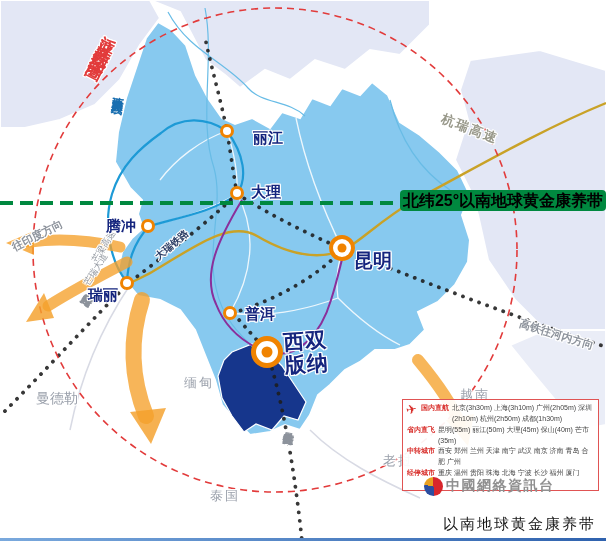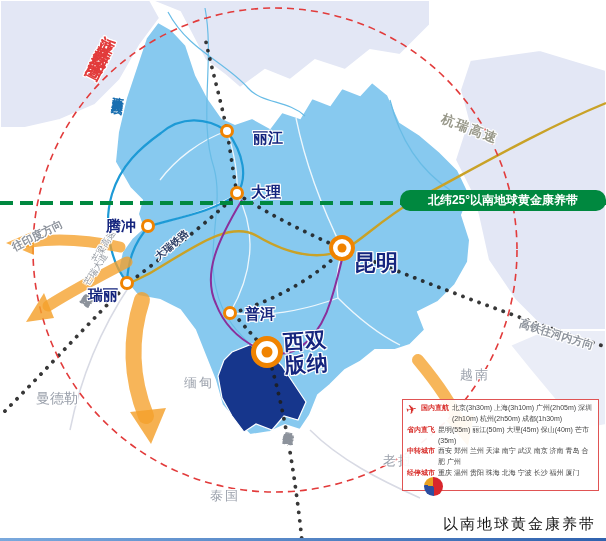--- a/index.html
+++ b/index.html
@@ -9,21 +9,21 @@
   .lbl{position:absolute;white-space:nowrap;pointer-events:auto;}
   .halo{text-shadow:1px 0 0 #fff,-1px 0 0 #fff,0 1px 0 #fff,0 -1px 0 #fff,
         1px 1px 0 #fff,-1px -1px 0 #fff,1px -1px 0 #fff,-1px 1px 0 #fff;}
   .city{color:#15257e;font-weight:bold;font-size:15px;}
   .vtext{writing-mode:vertical-rl;text-orientation:upright;}
   .dir{color:#8d939c;font-size:11px;font-weight:bold;}
   .country{color:#9aa0ab;font-size:13px;letter-spacing:2px;}
   .circle-label{color:#e23b3b;font-size:17px;font-weight:bold;letter-spacing:5px;transform-origin:50% 0;}
   .loop-label{color:#1a6fb0;font-size:11.5px;font-weight:bold;letter-spacing:1px;transform-origin:50% 0;}
   .belt-pill{position:absolute;left:400px;top:190px;width:206px;height:21px;line-height:21px;
-             background:#00883f;color:#ffffff;font-size:12px;font-weight:bold;text-align:center;border-radius:10px;}
+             background:#00883f;color:#000000;font-size:16px;font-weight:bold;text-align:center;border-radius:4px;}
   .xsbn{font-size:21px;width:46px;line-height:1.08;letter-spacing:1px;word-break:break-all;white-space:normal;transform:rotate(-4deg);}
   .panel{position:absolute;left:402px;top:399px;width:197px;height:92px;background:rgba(255,255,255,.93);
          border:1px solid #e05353;padding:3px 4px;box-sizing:border-box;font-size:7px;color:#444;line-height:1.55;}
   .panel .row{display:flex;gap:3px;align-items:flex-start;}
   .panel .rlabel{color:#d9302c;font-weight:bold;flex:0 0 auto;}
   .panel .rtext{flex:1 1 auto;white-space:normal;}
   .plane{position:absolute;left:406px;top:402px;color:#d9302c;font-size:13px;transform:rotate(-12deg);}
   .wm-brand{position:absolute;left:446px;top:477px;color:#8f8f8f;font-size:14px;font-weight:bold;letter-spacing:1.5px;}
   .wm-logo{position:absolute;left:424px;top:477px;width:19px;height:19px;border-radius:50%;
            background:conic-gradient(#d8262c 0 50%,#2b4ea0 50% 78%,#e8a020 78% 100%);}
@@ -124,27 +124,27 @@
   <div class="lbl dir halo" style="left:10px;top:228px;transform:rotate(-27deg);">往印度方向</div>
   <div class="lbl dir halo vtext" style="left:88px;top:288px;transform:rotate(36deg);transform-origin:50% 0;">高铁往仰光方向</div>
   <div class="lbl dir halo" style="left:518px;top:327px;transform:rotate(17deg);">高铁往河内方向</div>
   <div class="lbl dir halo vtext" style="left:283px;top:424px;transform:rotate(10deg);transform-origin:50% 0;">高铁往曼谷方向</div>
 
   <div class="lbl city halo" style="left:253px;top:122px;margin-top:7px;">丽江</div>
   <div class="lbl city halo" style="left:251px;top:183px;">大理</div>
   <div class="lbl city halo" style="left:106px;top:217px;">腾冲</div>
   <div class="lbl city halo" style="left:88px;top:286px;">瑞丽</div>
   <div class="lbl city halo" style="left:245px;top:305px;">普洱</div>
-  <div class="lbl city halo" style="left:354px;top:248px;font-size:22px;">昆明</div>
+  <div class="lbl city halo" style="left:354px;top:248px;font-size:19px;">昆明</div>
   <div class="lbl city halo xsbn" style="left:284px;top:330px;">西双版纳</div>
 
   <div class="lbl country halo" style="left:184px;top:374px;">缅甸</div>
   <div class="lbl country halo" style="left:383px;top:452px;">老挝</div>
   <div class="lbl country halo" style="left:210px;top:487px;text-align:right;">泰国</div>
-  <div class="lbl country halo" style="left:460px;top:366px;">越南</div>
+  <div class="lbl country halo" style="left:460px;top:386px;">越南</div>
   <div class="lbl country halo" style="left:36px;top:390px;font-size:14px;letter-spacing:0;">曼德勒</div>
 
   <div class="panel">
     <div class="row" style="margin-left:14px;">
       <span class="rlabel">国内直航</span>
       <span class="rtext">北京(3h30m) 上海(3h10m) 广州(2h05m) 深圳(2h10m) 杭州(2h50m) 成都(1h30m)</span>
     </div>
     <div class="row">
       <span class="rlabel">省内直飞</span>
       <span class="rtext">昆明(55m) 丽江(50m) 大理(45m) 保山(40m) 芒市(35m)</span>
@@ -154,16 +154,17 @@
       <span class="rtext">西安 郑州 兰州 天津 南宁 武汉 南京 济南 青岛 合肥 广州</span>
     </div>
     <div class="row">
       <span class="rlabel">经停城市</span>
       <span class="rtext">重庆 温州 贵阳 珠海 北海 宁波 长沙 福州 厦门</span>
     </div>
   </div>
   <div class="plane">✈</div>
 
   <span class="wm-logo"></span>
+  <div class="wm-brand">中國網絡資訊台</div>
 
   <div class="caption">以南地球黄金康养带</div>
   <div class="bottom-bar"></div>
 </div>
 
 </body></html>

